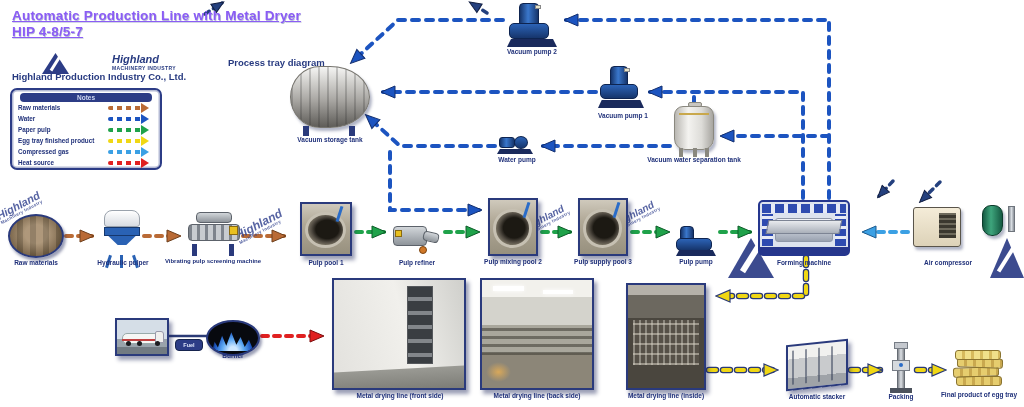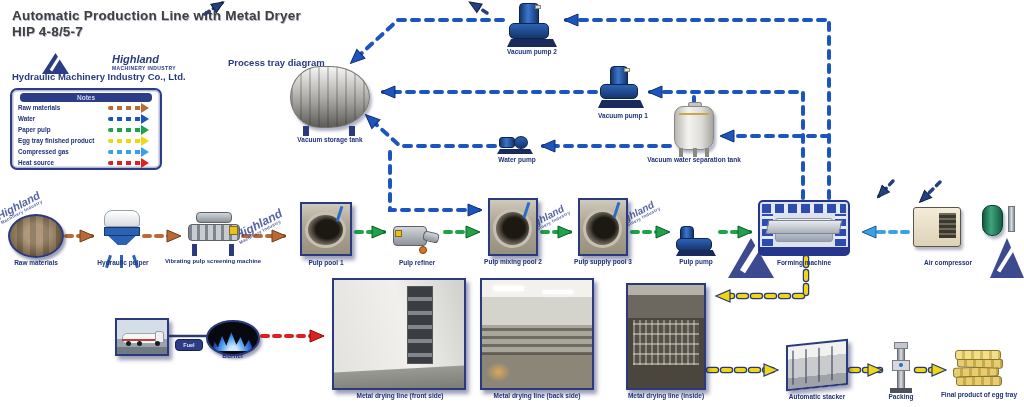--- a/index.html
+++ b/index.html
@@ -5,23 +5,23 @@
   * { margin:0; padding:0; box-sizing:border-box; }
   body { background:#fff; }
   #canvas { position:relative; width:1024px; height:407px; background:#ffffff;
             font-family:"Liberation Sans", sans-serif; overflow:hidden; }
   .abs { position:absolute; }
   .wires { position:absolute; left:0; top:0; z-index:1; }
   .node { position:absolute; z-index:3; }
   .lbl { position:absolute; z-index:5; color:#20317a; font-weight:bold; font-size:6.5px;
          line-height:1.12; text-align:center; }
   
-  .title { position:absolute; left:12px; top:8px; z-index:6; color:#404040; font-weight:800;
+  .title { position:absolute; left:12px; top:8px; z-index:6; color:#8b5cf6; font-weight:800;
            font-size:13.5px; line-height:1.2; letter-spacing:.2px;
-           text-shadow:.6px .6px 0 rgba(39,58,128,.35); }
+           text-shadow:.6px .6px 0 rgba(39,58,128,.35);text-decoration:underline; }
   .brand { position:absolute; left:112px; top:53px; z-index:6; color:#273a80; font-weight:800;
            font-style:italic; font-size:11px; }
   .brand small { display:block; font-style:normal; font-size:5px; font-weight:bold; letter-spacing:.4px; }
   .flowlab { position:absolute; left:228px; top:57px; z-index:6; color:#273a80; font-weight:800; font-size:9.5px; }
   .company { position:absolute; left:12px; top:71px; z-index:6; color:#273a80; font-weight:800; font-size:9.5px; }
   .logo-tri { position:absolute; z-index:6; }
   .tri-outer { position:absolute; inset:0; background:#2c3c86;
                clip-path:polygon(50% 0,100% 100%,0 100%); }
   .tri-slash { position:absolute; left:44%; top:10%; width:12%; height:80%; background:#fff;
                transform:rotate(32deg); }
@@ -236,21 +236,21 @@
   </div>
   <div class="logo-tri" style="left:42px;top:53px;width:27px;height:21px;">
     <div class="tri-outer"></div>
       <div class="tri-slash"></div>
   </div>
   <div class="brand">
     <span>Highland</span>
     <small>MACHINERY INDUSTRY</small>
   </div>
   <div class="flowlab">Process tray diagram</div>
-  <div class="company">Hydraulic Machinery Industry Co., Ltd.</div>
+  <div class="company">Highland Production Industry Co., Ltd.</div>
 
   <div class="legend">
     <span class="legend-title">Notes</span>
     <div class="lrow">
         <span class="t">Raw materials</span>
         <span class="larrow c0">
           <span class="ldash"></span>
           <span class="lhead"></span>
         </span>
       </div>

